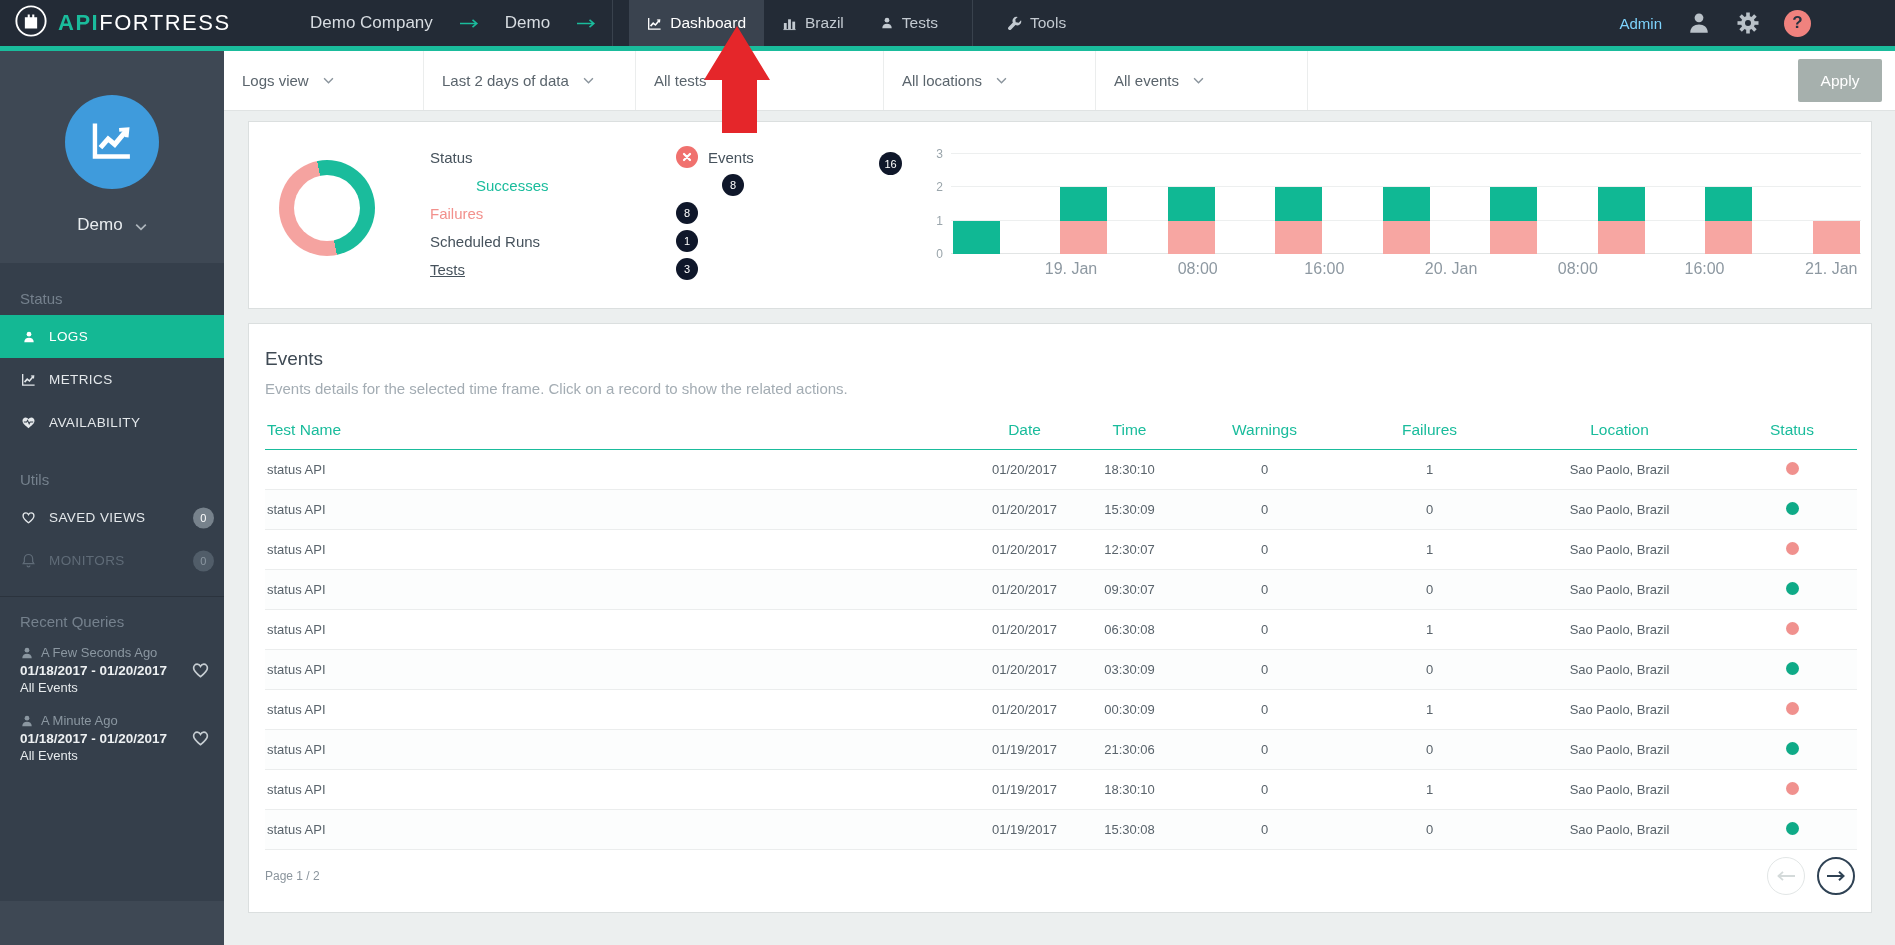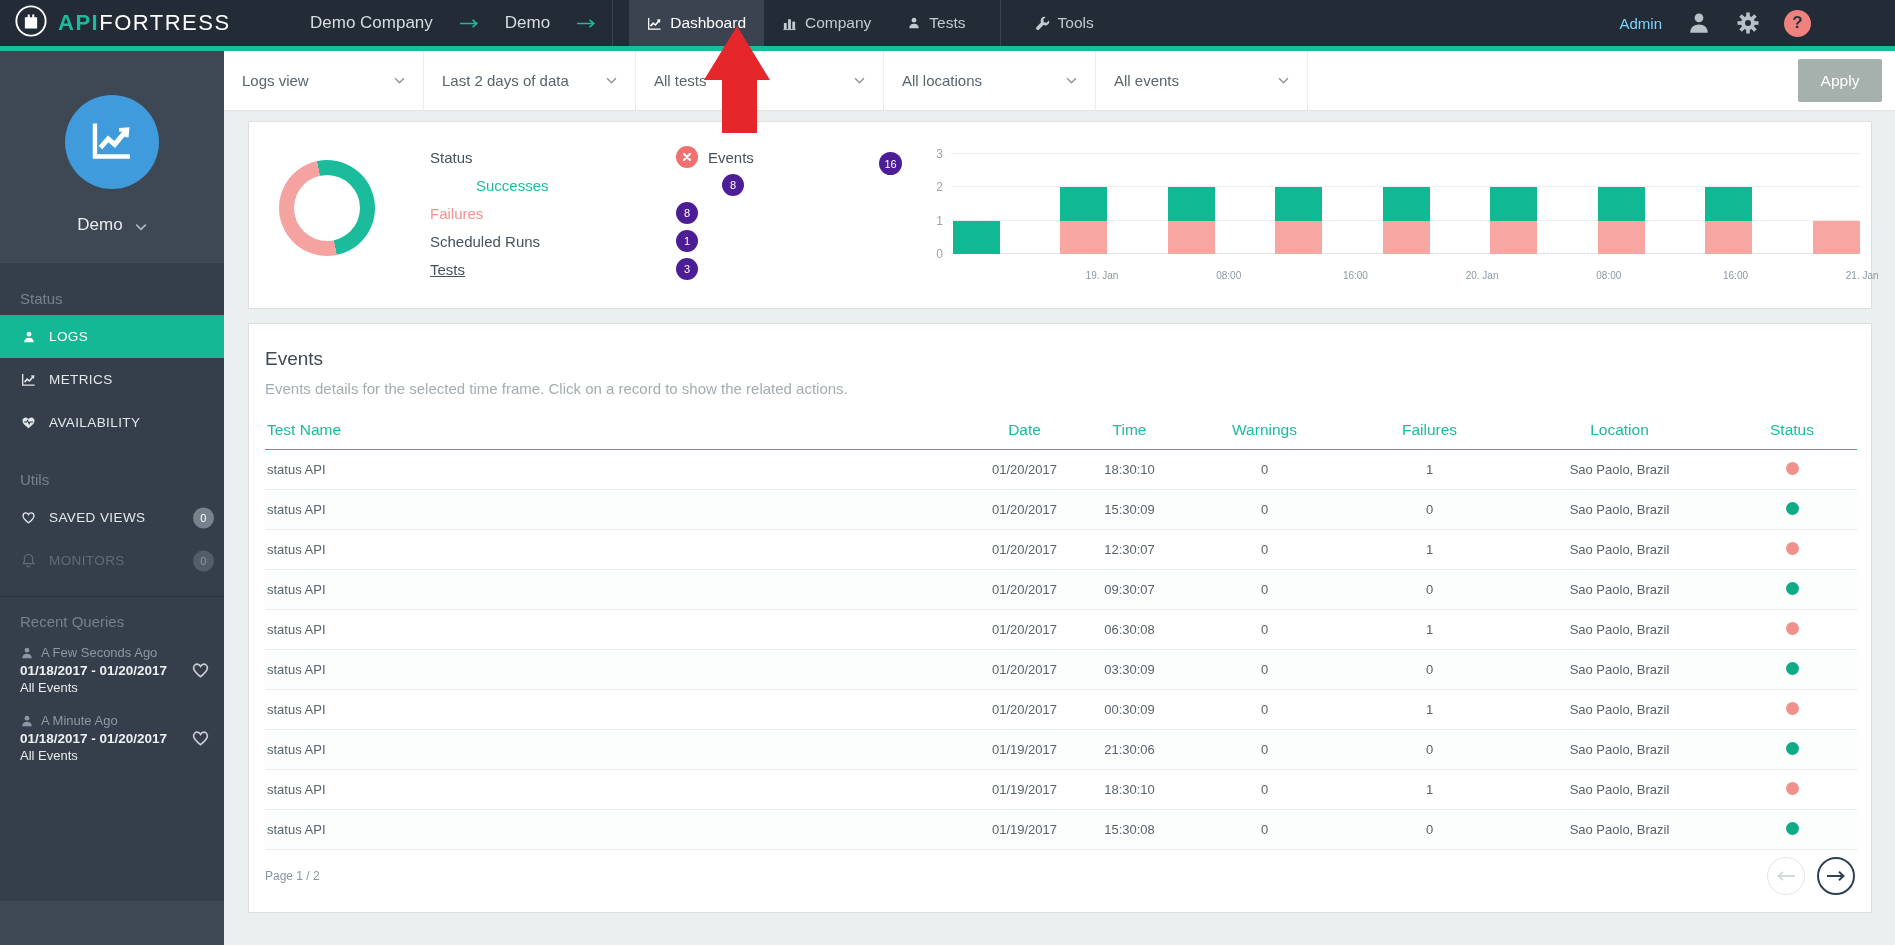--- a/index.html
+++ b/index.html
@@ -44,51 +44,51 @@
   .q-age { display:flex; align-items:center; gap:7px; color:#8B97A1; font-size:13px; }
   .q-age .ic { display:flex; }
   .q-range { margin-top:3px; color:#EDF0F2; font-weight:bold; font-size:13.5px; }
   .q-scope { margin-top:2px; color:#E6EAEC; font-size:13px; }
   .q-heart { position:absolute; right:14px; top:50%; transform:translateY(-50%); color:#C6CDD2; display:flex; cursor:pointer; }
   .side-footer { position:absolute; bottom:0; left:0; width:100%; height:44px; background:#3E4854; }
 
   
   .main { position:absolute; left:224px; top:51px; right:0; bottom:0; background:#ECEFEF; }
   .filterbar { position:relative; height:60px; background:#FFF; border-bottom:1px solid #E0E3E3; display:flex; }
-  .fsec { height:100%; display:flex; align-items:center; justify-content:space-between; padding:0 18px; border-right:1px solid #EBEDED; font-size:15px; color:#5A646C; cursor:pointer; }
+  .fsec { height:100%; display:flex; align-items:center; justify-content:flex-start; padding:0 18px; border-right:1px solid #EBEDED; font-size:15px; color:#5A646C; cursor:pointer; }
   .fsec .ic { color:#8A949C; display:flex; margin-left:14px; }
   .apply-btn { position:absolute; right:13px; top:8px; width:84px; height:43px; background:var(--apply,#A6B0AD); color:#FFF; font-size:15.5px; border:none; border-radius:2px; font-family:inherit; cursor:pointer; }
 
   .panel { position:absolute; background:#FFF; border:1px solid #DBDFDF; }
   .summary { left:24px; top:70px; width:1624px; height:188px; }
 
   .donut { position:absolute; left:30px; top:38px; width:96px; height:96px; border-radius:50%;
            background:conic-gradient(from -12deg, var(--success,#1ABC9C) 0 50%, var(--failure,#F5A3A0) 50% 100%); }
   .donut::after { content:""; position:absolute; inset:15px; background:#FFF; border-radius:50%; }
 
   .legend { position:absolute; left:181px; top:21px; }
   .legend-row { display:flex; align-items:center; height:28px; }
   .legend-label { width:246px; font-size:15px; color:#46525C; }
   .legend-row.success .legend-label { color:var(--success,#1ABC9C); cursor:pointer;margin-left:46px; }
   .legend-row.failure .legend-label { color:#F2908C; cursor:pointer; }
   .legend-row.link .legend-label { text-decoration:underline; cursor:pointer; }
-  .cbadge { width:22px; height:22px; border-radius:50%; background:#4c1d95; color:#FFF; font-size:11px; display:flex; align-items:center; justify-content:center; }
+  .cbadge { width:22px; height:22px; border-radius:50%; background:#0f172a; color:#FFF; font-size:11px; display:flex; align-items:center; justify-content:center; }
   .cbadge.red { background:#F0716E; }
   .events-lab { position:absolute; left:459px; top:27px; font-size:15px; color:#46525C; }
   .events-badge { position:absolute; left:630px; top:30px; width:23px; height:23px; }
 
   .chart { position:absolute; left:650px; top:24px; width:970px; height:156px; }
   .plot { position:absolute; left:52px; top:8px; width:910px; height:100px; }
   .gridline { position:absolute; left:0; width:100%; height:1px; background:#EDEFEF; }
   .gridline.zero { background:#E2E5E5; }
   .ytick { position:absolute; left:0; width:44px; text-align:right; font-size:12px; color:#9AA5AB; transform:translateY(-50%); }
   .bar-seg { position:absolute; width:47px; }
   .bar-seg.f { background:var(--bar-pink,#F7A6A2); }
   .bar-seg.s { background:var(--bar-teal,#10B894); }
-  .xlab { position:absolute; top:124px; transform:translateX(-50%); font-size:10px; color:#8D98A1; white-space:nowrap;margin-left:31px; }
+  .xlab { position:absolute; top:114px; transform:translateX(-50%); font-size:16px; color:#8D98A1; white-space:nowrap; }
 
   .events { left:24px; top:272px; width:1624px; height:590px; }
   .events h2 { position:absolute; left:16px; top:24px; font-size:19px; font-weight:normal; color:#3F4A54; }
   .events .sub { position:absolute; left:16px; top:56px; font-size:15px; color:#A3ACB3; }
   table.ev { position:absolute; left:16px; top:88px; width:1592px; border-collapse:collapse; }
   table.ev th { font-size:15.5px; font-weight:normal; color:var(--accent,#1ABC9C); text-align:center; padding:9px 2px 10px; border-bottom:1px solid var(--accent,#1ABC9C); }
   table.ev th:first-child { text-align:left; }
   table.ev td { font-size:13px; color:#59636B; height:40px; border-bottom:1px solid #EBEDED; text-align:center; padding:0 2px; }
   table.ev td:first-child { text-align:left; }
   table.ev tr.row { cursor:pointer; }
@@ -151,21 +151,21 @@
           <span class="ic">
             <svg width="15" height="15" viewBox="0 0 16 16">
               <g fill="currentColor">
                 <rect x="2" y="7.5" width="3" height="6.5"></rect>
                 <rect x="6.5" y="3.5" width="3" height="10.5"></rect>
                 <rect x="11" y="6" width="3" height="8"></rect>
                 <rect x="1.5" y="14" width="13" height="1"></rect>
               </g>
             </svg>
           </span>
-          <span>Company</span>
+          <span>Brazil</span>
         </div>
         <div class="nav-item">
           <span class="ic">
             <svg width="14" height="14" viewBox="0 0 16 16">
               <circle cx="8" cy="4.8" r="2.7" fill="currentColor"></circle>
               <path d="M2.6 14 C2.6 10.6 5 8.9 8 8.9 C11 8.9 13.4 10.6 13.4 14 Z" fill="currentColor"></path>
             </svg>
           </span>
           <span>Tests</span>
         </div>

